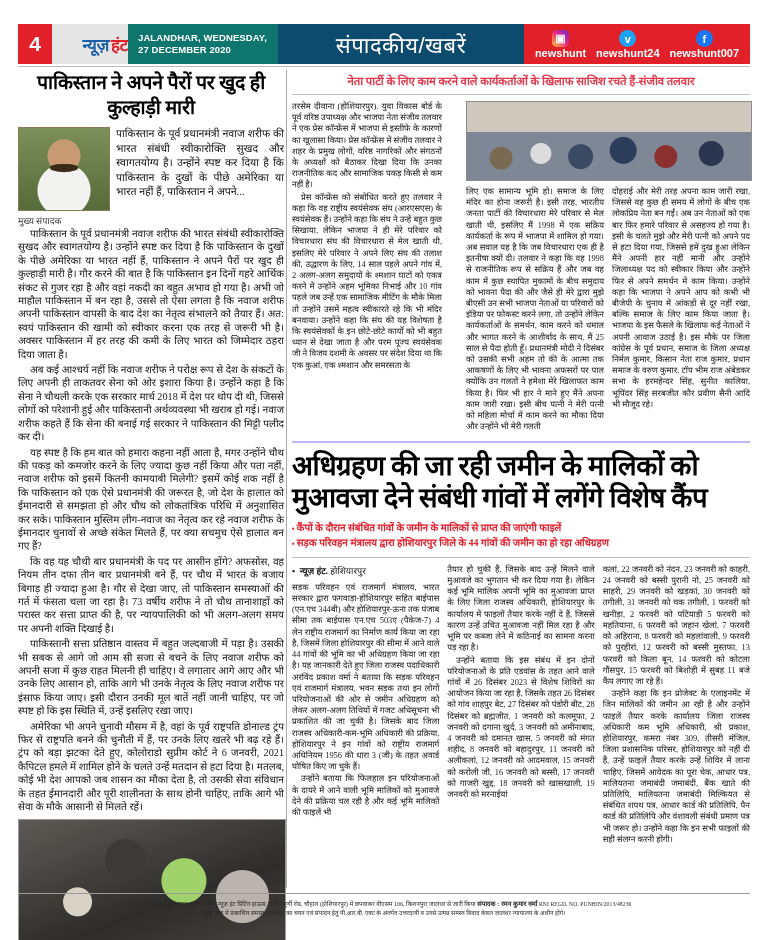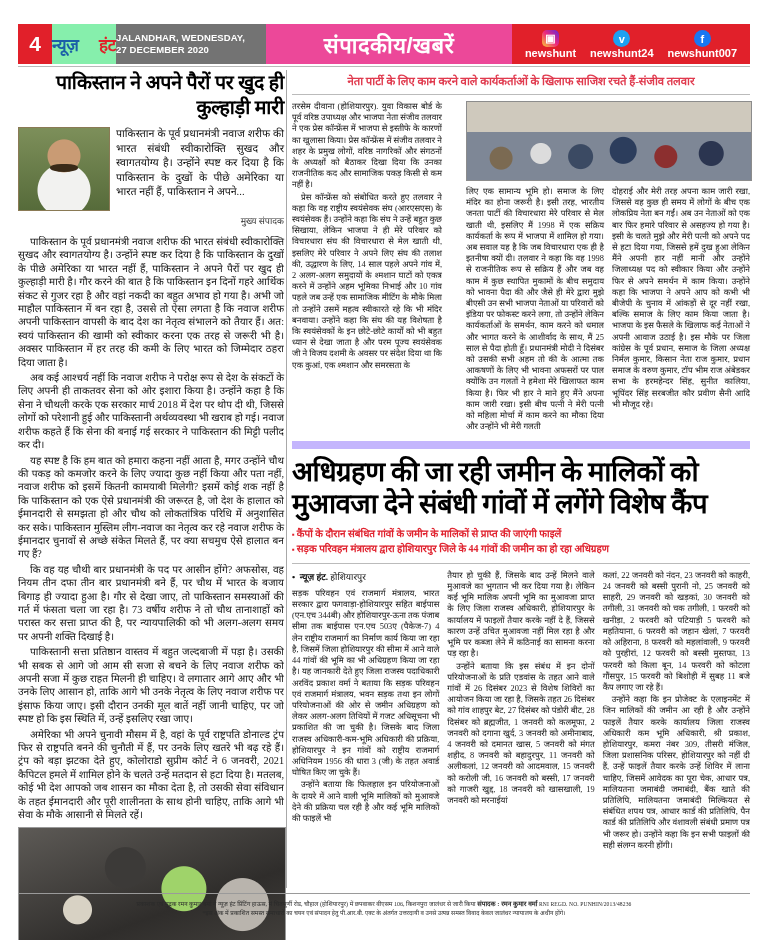--- a/index.html
+++ b/index.html
@@ -17,38 +17,38 @@
   .masthead{
     position:absolute;left:18px;top:24px;width:732px;height:40px;
     display:flex;align-items:stretch;
   }
   .mh-pageno{
     width:34px;background:#e1202a;color:#fff;
     display:flex;align-items:center;justify-content:center;
     font-family:"Liberation Sans",sans-serif;font-weight:700;font-size:21px;
   }
   .mh-logo{
-    width:64px;background:#86efac;border:0;
-    display:flex;align-items:center;justify-content:space-between;gap:2px;
+    width:76px;background:#e5e5e5;border:0;
+    display:flex;align-items:center;justify-content:flex-end;gap:2px;
     font-family:"Liberation Sans",sans-serif;font-weight:700;font-size:17px;
     letter-spacing:-.3px;
   }
   .mh-logo .l1{color:#1a5fa8;}
   .mh-logo .l2{color:#e1202a;}
   .mh-date{
-    flex:0 0 150px;background:#737373;color:#fff;
+    flex:0 0 150px;background:#0f766e;color:#fff;
     display:flex;flex-direction:column;justify-content:center;
-    padding-left:0;box-sizing:border-box;
+    padding-left:10px;box-sizing:border-box;
     font-family:"Liberation Sans",sans-serif;font-weight:700;
     font-size:9.5px;line-height:12px;letter-spacing:.1px;
   }
   .mh-section{
-    flex:0 0 246px;background:#ec4899;color:#fff;
+    flex:0 0 246px;background:#0c4a6e;color:#fff;
     display:flex;align-items:center;justify-content:center;
-    font-family:"Liberation Sans",sans-serif;font-weight:700;font-size:22px;
+    font-family:"Liberation Sans",sans-serif;font-weight:400;font-size:22px;
     letter-spacing:.5px;
   }
   .mh-social{
     flex:1;background:#e1202a;
     display:flex;align-items:center;justify-content:space-around;
     padding:0 6px;box-sizing:border-box;
   }
   .soc{display:flex;flex-direction:column;align-items:center;gap:1px;}
   .soc .glyph{
     width:17px;height:17px;border-radius:5px;
@@ -68,21 +68,21 @@
   
   .col-left{position:absolute;left:18px;top:70px;width:266px;height:818px;}
   .vrule{position:absolute;top:70px;width:1px;background:#a8a8a8;}
   .vr1{left:286px;height:818px;}
 
   .col-main{position:absolute;left:292px;top:70px;width:458px;}
 
   
   .ed-head{
     font-family:"Liberation Serif",serif;font-weight:700;
-    font-size:19.5px;line-height:25px;text-align:right;color:#000;
+    font-size:19.5px;line-height:25px;text-align:center;color:#000;
     margin:0 0 7px 0;letter-spacing:-.2px;
   }
   .ed-top{display:flex;gap:6px;align-items:flex-start;}
   .ed-photo{
     width:90px;height:82px;flex:0 0 90px;border:1px solid #8a7a55;
     background:
       radial-gradient(circle at 50% 34%, #c99b74 0 16px, rgba(0,0,0,0) 17px),
       radial-gradient(circle at 50% 76%, #f2f2f0 0 26px, rgba(0,0,0,0) 27px),
       linear-gradient(#7d8f5a,#566b3a);
     position:relative;overflow:hidden;
@@ -95,21 +95,21 @@
     font-size:10.6px;line-height:14.6px;text-align:justify;color:#111;
     font-family:"Liberation Serif",serif;
   }
   .ed-byline{
     margin-top:5px;background:#1565a8;color:#fff;
     font-family:"Liberation Sans",sans-serif;font-weight:700;font-size:15px;
     text-align:right;padding:3px 9px 4px 0;box-sizing:border-box;
     border-top:1px solid #0e4d80;border-bottom:1px solid #0e4d80;
   }
   .ed-role{
-    text-align:right;font-size:9px;color:#333;margin:3px 0 8px 0;
+    text-align:left;font-size:9px;color:#333;margin:3px 0 0 0;
     font-family:"Liberation Serif",serif;
   }
   .ed-body p{
     margin:0 0 2px 0;font-size:10.2px;line-height:13.4px;
     text-align:justify;text-indent:12px;color:#141414;
   }
   .ed-photo2{
     margin-top:6px;width:100%;height:132px;border:1px solid #999;
     background:
       radial-gradient(circle at 22% 62%, #d8d2c4 0 14px, rgba(0,0,0,0) 15px),
@@ -146,21 +146,21 @@
   }
   .a1-cols{display:flex;gap:8px;}
   .a1-cols > div{flex:1;}
   .body-txt p{
     margin:0 0 1px 0;font-size:8.4px;line-height:11.2px;text-align:justify;
     color:#171717;text-indent:9px;
   }
   .body-txt p.noind{text-indent:0;}
 
   
-  .art2{margin-top:8px;border-top:8px solid #c4b5fd;padding-top:7px;}
+  .art2{margin-top:8px;border-top:2px solid #c4b5fd;padding-top:7px;}
   .art2-head{
     font-family:"Liberation Serif",serif;font-weight:700;
     font-size:27.5px;line-height:32px;color:#000;margin:0;letter-spacing:-.5px;
   }
   .art2-bullets{margin:7px 0 0 0;}
   .art2-bullets div{
     font-family:"Liberation Serif",serif;font-weight:700;
     color:#e0232f;font-size:10px;line-height:14px;
   }
   .art2-bullets div:before{content:"\25AA\00a0";font-size:8px;vertical-align:middle;}

